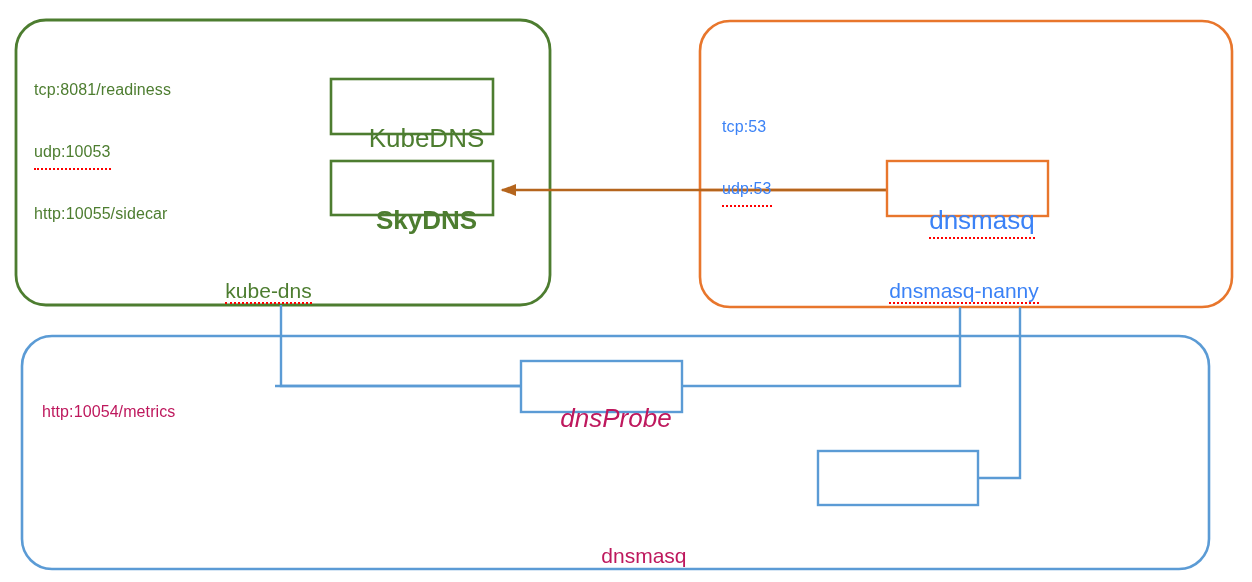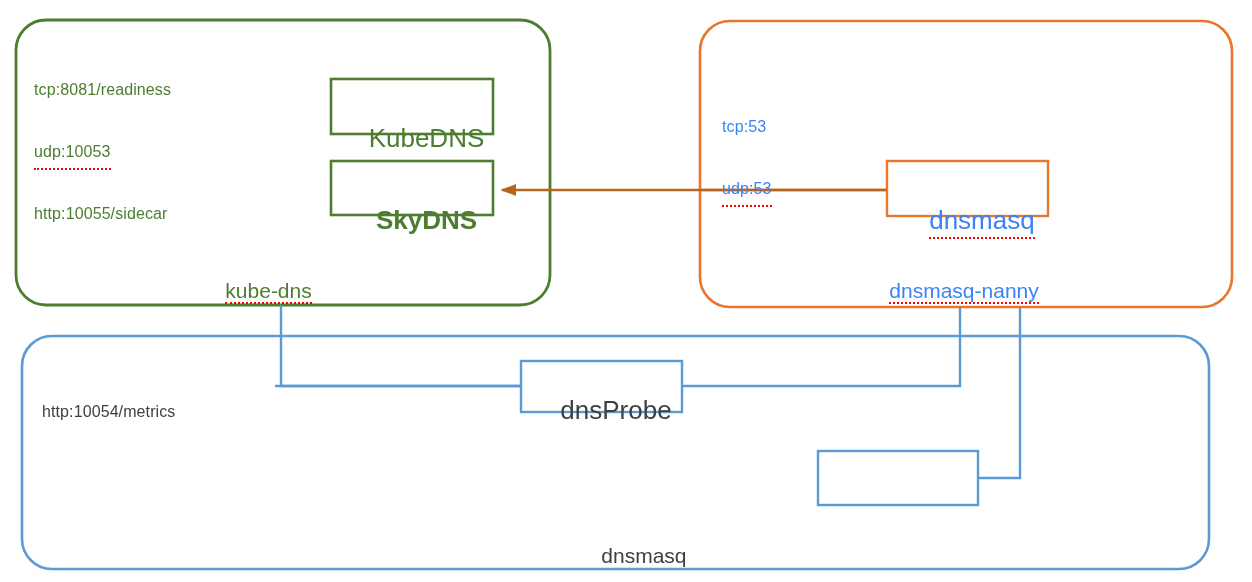--- a/index.html
+++ b/index.html
@@ -29,21 +29,21 @@
     line-height: 1.0;
   }
   
   .ports {
     font-size: 16px;
     letter-spacing: 0.1px;
   }
   .ports div { height: 30px; line-height: 30px; }
   .green-txt { color: #4d7d30; }
   .orange-txt { color: #3b82f6; }
-  .blue-txt  { color: #404040; }
+  .blue-txt  { color: #be185d; }
 
   
   .caption { font-size: 21px; }
 
   
   .nodelbl {
     position: absolute;
     font-size: 26px;
     white-space: pre;
     text-align: center;
@@ -135,18 +135,18 @@
   </div>
 
   <div class="nodelbl green-txt" style="left:331px; top:174px; width:162px;font-weight:bold;">
     <span>SkyDNS</span>
   </div>
 
   <div class="nodelbl orange-txt" style="left:887px; top:174px; width:161px;">
     <span class="spell">dnsmasq</span>
   </div>
 
-  <div class="nodelbl blue-txt" style="left:521px; top:364px; width:161px;">
+  <div class="nodelbl blue-txt" style="left:521px; top:372px; width:161px;font-style:italic;">
     <span>dnsProbe</span>
   </div>
 
 
 </div>
 
 </body></html>

